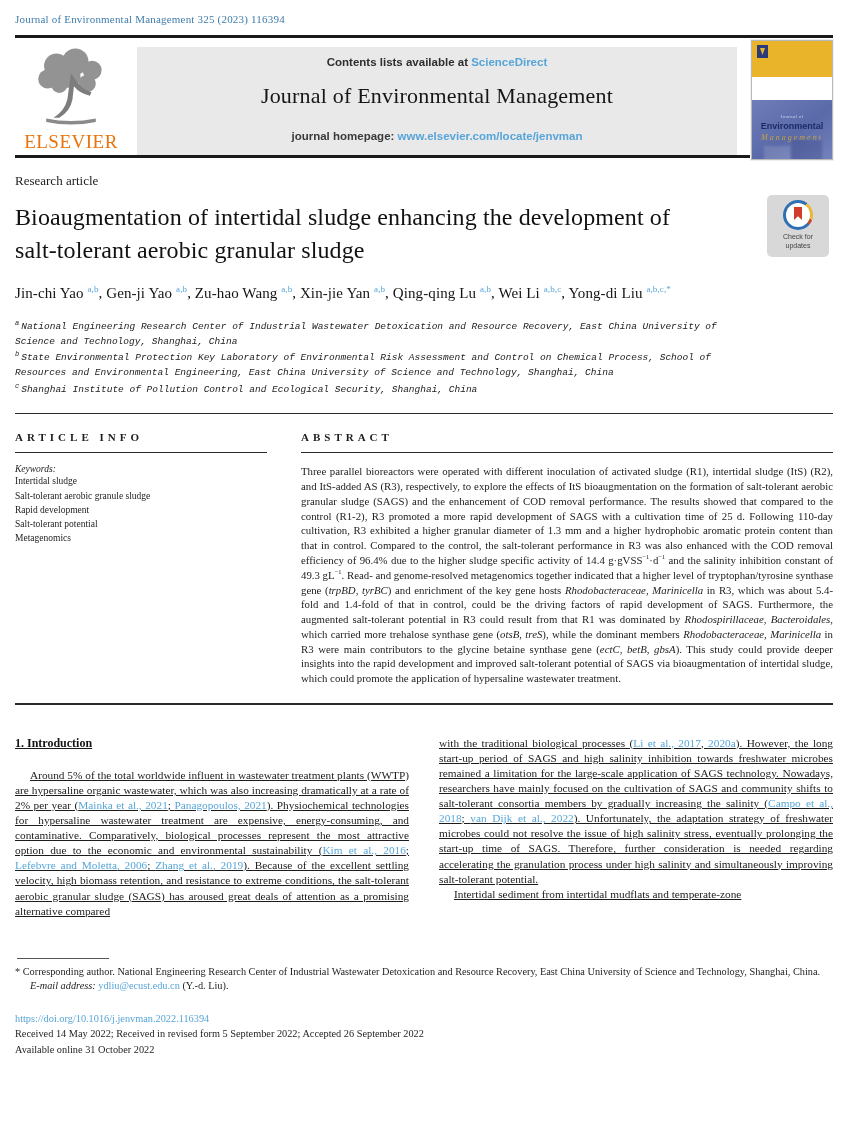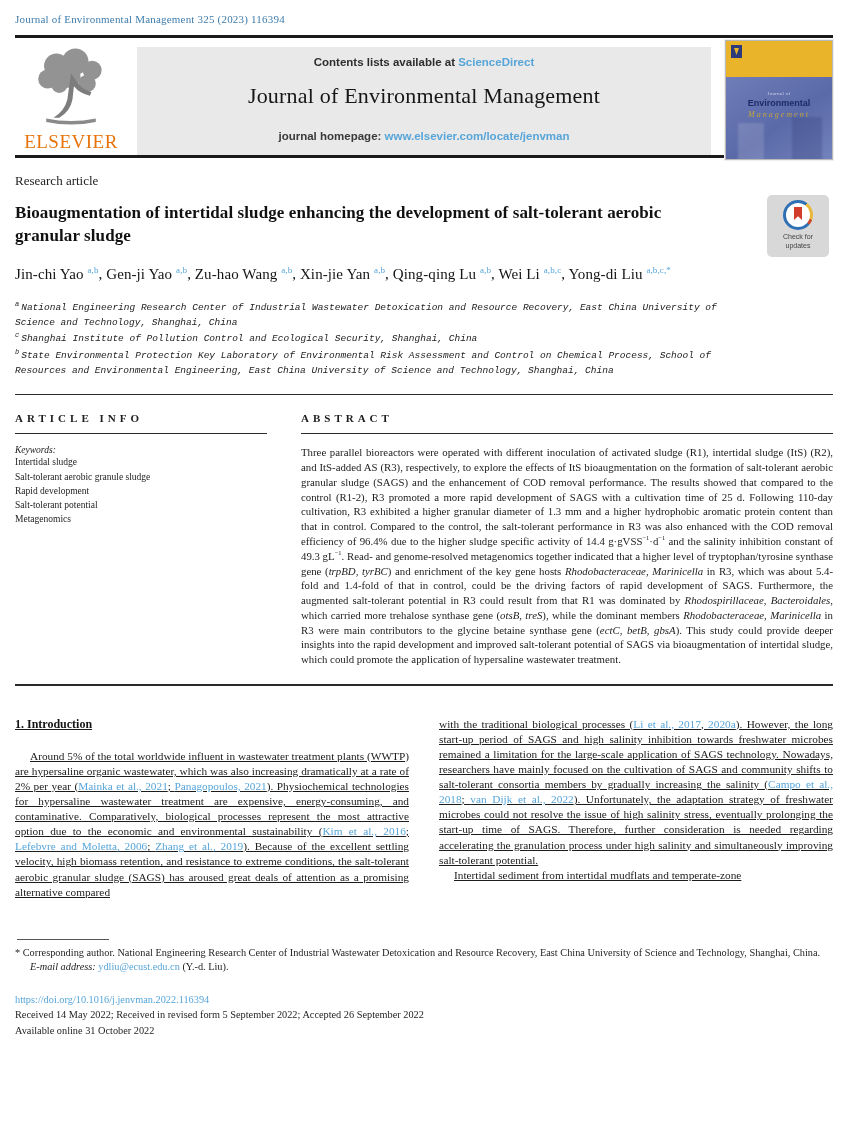--- a/index.html
+++ b/index.html
@@ -41,23 +41,24 @@
     text-align:center;padding-top:9px;
   }
   .contents-line{font-family:"Liberation Sans",sans-serif;font-size:11.5px;color:#2e2e2e;font-weight:600;}
   .contents-line .link{font-weight:600;}
   .masthead-title{font-size:22px;color:#161616;margin-top:15px;letter-spacing:.2px;}
   .homepage-line{font-family:"Liberation Sans",sans-serif;font-size:11.5px;color:#3a3a3a;font-weight:700;margin-top:21px;}
   .link{color:var(--link);text-decoration:none;cursor:pointer;}
 
   
   .cover{
-    width:108px;flex:0 0 auto;height:120px;margin-top:-7px;
+    width:82px;flex:0 0 auto;height:120px;margin-top:-7px;
     border:1px solid #b9b9b9;display:flex;flex-direction:column;
     box-shadow:0 0 0 1px #eee;
+    gap:23px;
   }
   .cover-band{height:36px;background:#e9b32a;position:relative;}
   .cover-emblem{
     position:absolute;left:5px;top:4px;width:11px;height:13px;
     background:#2d3a7a;
   }
   .cover-emblem:after{content:"";display:block;margin:3px auto 0;width:5px;height:7px;background:#e9b32a;clip-path:polygon(0 0,100% 0,50% 100%);}
   .cover-body{
     flex:1;background:linear-gradient(145deg,#6f7eb9 0%,#5a69a8 55%,#7383bd 100%);
     text-align:center;padding-top:14px;position:relative;overflow:hidden;
@@ -65,21 +66,21 @@
   .cover-body:before{content:"";position:absolute;left:12px;top:46px;width:26px;height:44px;background:rgba(255,255,255,.14);filter:blur(1px);}
   .cover-body:after{content:"";position:absolute;right:10px;top:40px;width:30px;height:52px;background:rgba(40,50,110,.25);filter:blur(1px);}
   .cover-small{font-size:4.5px;color:#d8dcef;letter-spacing:.5px;}
   .cover-t1{font-family:"Liberation Sans",sans-serif;font-size:9px;font-weight:700;color:#1c2a66;margin-top:2px;}
   .cover-t2{font-size:8px;font-style:italic;color:#c7a43a;letter-spacing:2px;margin-top:2px;}
 
   
   .article-head{position:relative;margin-top:0;}
   .article-type{font-size:13px;margin-top:15px;color:#222;}
   .article-title{
-    font-size:17px;font-weight:700;line-height:1.36;color:#111;
+    font-size:24px;font-weight:400;line-height:1.36;color:#111;
     max-width:700px;margin-top:12px;letter-spacing:.1px;
   }
   .check-badge{
     position:absolute;right:4px;top:22px;width:62px;height:62px;
     background:#d8d8d8;border-radius:5px;
     display:flex;flex-direction:column;align-items:center;padding-top:5px;cursor:pointer;
   }
   .cb-circle{
     width:30px;height:30px;border-radius:50%;
     background:conic-gradient(from 210deg,#2f6fb4 0 52%,#e8b83a 52% 72%,#c94b30 72% 78%,#2f6fb4 78% 100%);
@@ -201,24 +202,24 @@
       <div class="cb-label">Check for updates</div>
     </div>
 
     <div class="authors"><span>Jin-chi Yao </span><span class="seg-suplink">a,b</span><span>, Gen-ji Yao </span><span class="seg-suplink">a,b</span><span>, Zu-hao Wang </span><span class="seg-suplink">a,b</span><span>, Xin-jie Yan </span><span class="seg-suplink">a,b</span><span>, Qing-qing Lu </span><span class="seg-suplink">a,b</span><span>, Wei Li </span><span class="seg-suplink">a,b,c</span><span>, Yong-di Liu </span><span class="seg-suplink">a,b,c,*</span></div>
 
     <div class="affiliations">
       <div class="affil">
         <span class="affil-mark">a</span><span>National Engineering Research Center of Industrial Wastewater Detoxication and Resource Recovery, East China University of Science and Technology, Shanghai, China</span>
       </div>
       <div class="affil">
+        <span class="affil-mark">b</span><span>State Environmental Protection Key Laboratory of Environmental Risk Assessment and Control on Chemical Process, School of Resources and Environmental Engineering, East China University of Science and Technology, Shanghai, China</span>
+      </div>
+      <div class="affil">
         <span class="affil-mark">c</span><span>Shanghai Institute of Pollution Control and Ecological Security, Shanghai, China</span>
-      </div>
-      <div class="affil">
-        <span class="affil-mark">b</span><span>State Environmental Protection Key Laboratory of Environmental Risk Assessment and Control on Chemical Process, School of Resources and Environmental Engineering, East China University of Science and Technology, Shanghai, China</span>
       </div>
     </div>
   </div>
 
   <hr class="rule-med sec-rules">
 
   <div class="info-abstract">
     <div class="info-col">
       <div class="col-header">ARTICLE INFO</div>
       <div class="kw-label">Keywords:</div>

